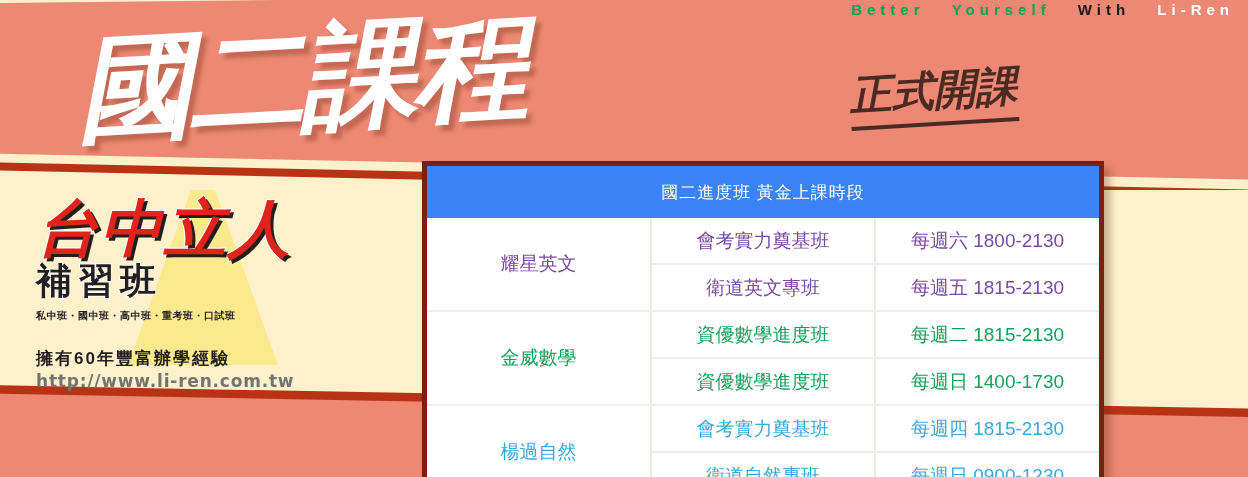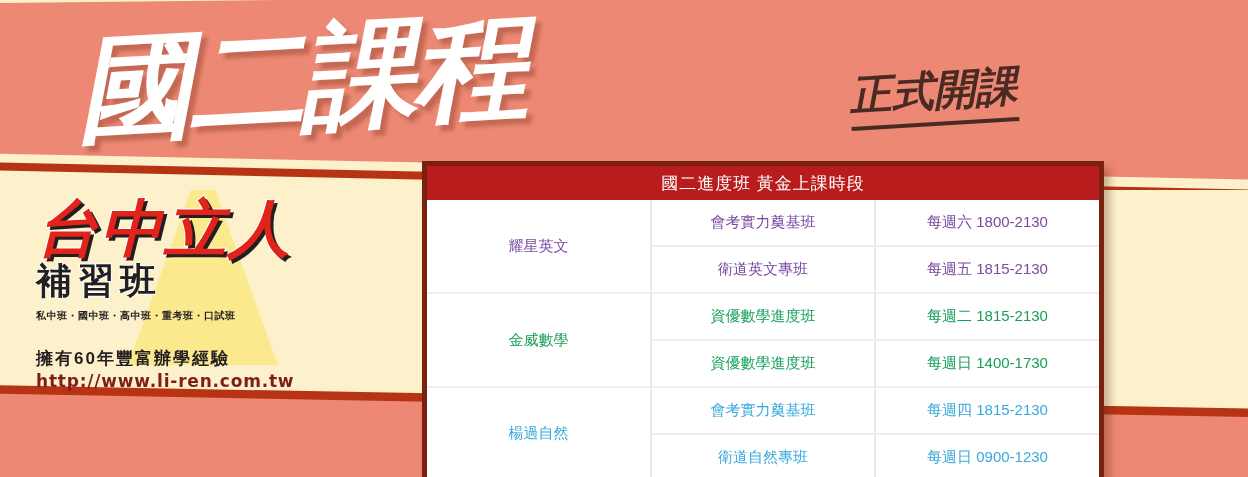--- a/index.html
+++ b/index.html
@@ -175,21 +175,21 @@
     font-weight: bold;
     color: #231f20;
     letter-spacing: 2px;
     margin-top: 24px;
     white-space: nowrap;
   }
   .logo-url {
     font-family: "DejaVu Sans", "Liberation Sans", sans-serif;
     font-size: 17px;
     font-weight: bold;
-    color: #7f1d1d;
+    color: #737373;
     letter-spacing: .8px;
     margin-top: 1px;
     white-space: nowrap;
   }
 
   
   .schedule-wrap {
     position: absolute;
     left: 422px;
     top: 161px;
@@ -198,32 +198,32 @@
     box-shadow: 6px 7px 8px rgba(90, 35, 20, .32);
     background: #ffffff;
     z-index: 8;
   }
   table.schedule {
     width: 100%;
     border-collapse: collapse;
     table-layout: fixed;
   }
   table.schedule th.sched-head {
-    background: #b91c1c;
+    background: #3b82f6;
     color: #ffffff;
     font-size: 17px;
     font-weight: normal;
     letter-spacing: 1px;
     height: 34px;
-    padding: 0;
+    padding: 9px;
     text-align: center;
   }
   table.schedule td {
     height: 45px;
-    font-size: 15px;
+    font-size: 19px;
     text-align: center;
     vertical-align: middle;
     background: #ffffff;
     border-right: 2px solid #efe7e6;
     border-bottom: 2px solid #f4ecec;
     padding: 0 4px;
     white-space: nowrap;
   }
   table.schedule tr:last-child td { border-bottom: none; }
   table.schedule td:last-child { border-right: none; }
@@ -243,20 +243,26 @@
 
 <div id="banner">
 
   <div class="band-cream"></div>
   <div class="band-top"></div>
   <div class="band-top-stripe"></div>
   <div class="top-sliver"></div>
   <div class="band-bottom-stripe"></div>
   <div class="band-bottom"></div>
 
+  <div class="tagline">
+    <span class="w-green">Better</span>
+    <span class="w-green">Yourself</span>
+    <span class="w-black">With</span>
+    <span class="w-white">Li-Ren</span>
+  </div>
 
   <div class="headline">國二課程</div>
   <div class="subhead">正式開課</div>
 
   <div class="logo-block">
     <div class="logo-glow"></div>
     <div class="logo-main">台中立人</div>
     <div class="logo-sub">補習班</div>
     <div class="logo-tags">私中班・國中班・高中班・重考班・口試班</div>
     <div class="logo-exp">擁有60年豐富辦學經驗</div>

